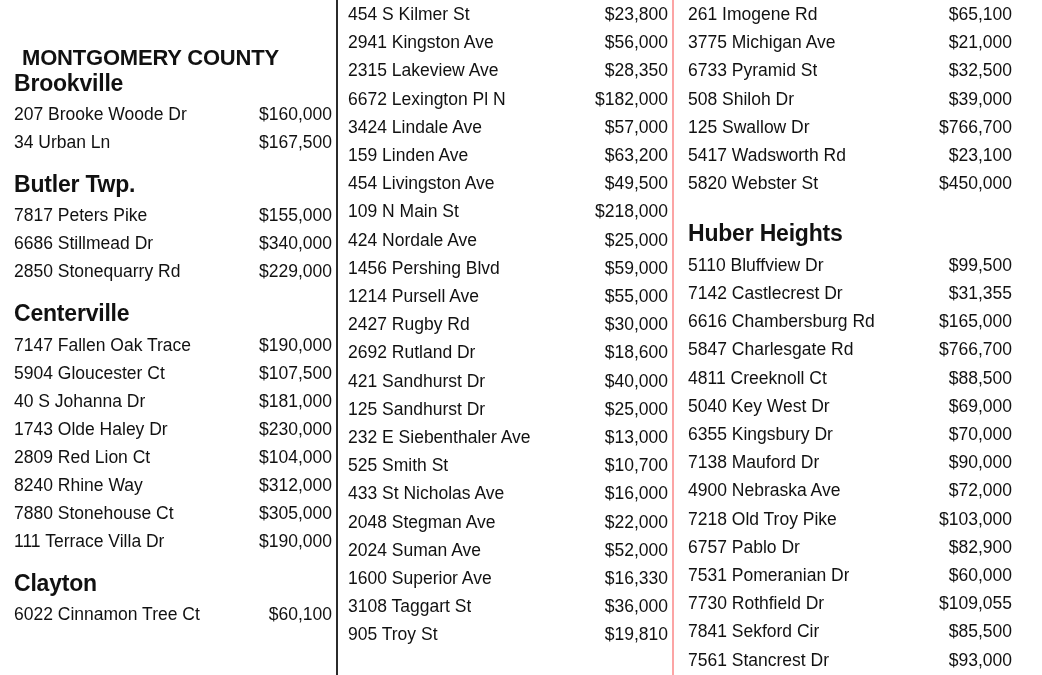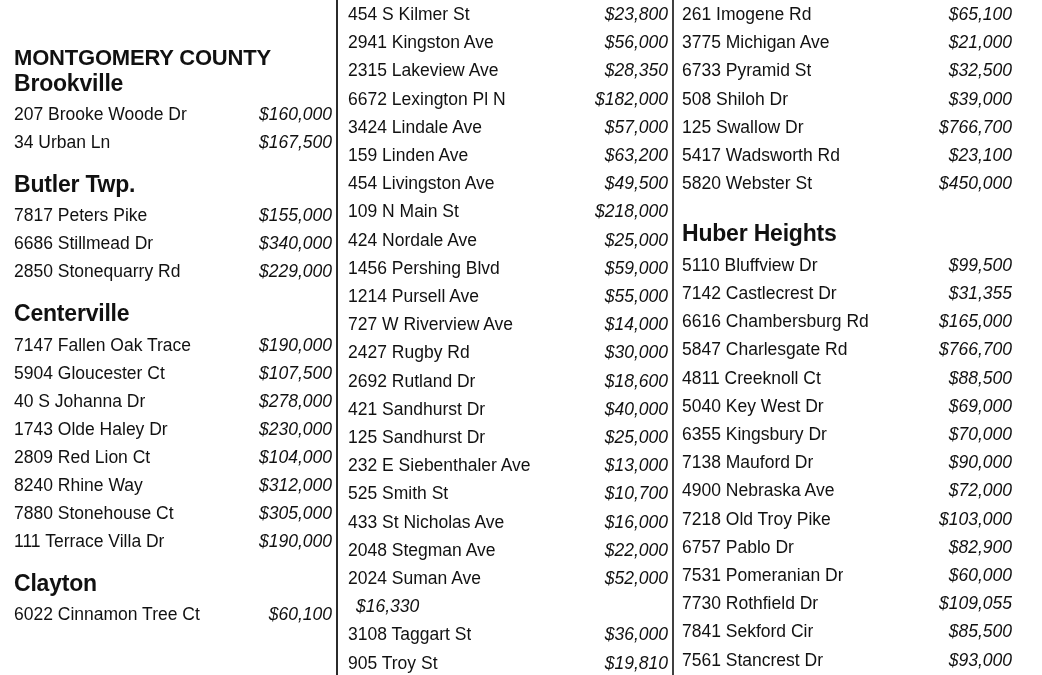--- a/index.html
+++ b/index.html
@@ -39,32 +39,32 @@
   .col-2 {
     width: 332px;
     padding-left: 10px;
     padding-top: 0px;
     border-left: 2px solid #2b2b2b;
     height: 675px;
     margin-left: 4px;
   }
   .col-3 {
     width: 340px;
-    padding-left: 8px;
+    padding-left: 14px;
     padding-top: 0px;
-    border-left: 2px solid #404040;
+    border-left: 2px solid #fca5a5;
     height: 675px;
     margin-left: 4px;
   }
   .county-head {
     font-size: 22px;
     font-weight: bold;
     letter-spacing: -0.2px;
     line-height: 1.08;
-    margin: 0 0 1px 0;
+    margin: 0 0 1px 8px;
     white-space: nowrap;
   }
   .city-head {
     font-size: 23px;
     font-weight: bold;
     letter-spacing: -0.2px;
     line-height: 1.1;
     margin: 0 0 4px 0;
     white-space: nowrap;
   }
@@ -83,21 +83,20 @@
     white-space: nowrap;
   }
   .addr {
     flex: 0 1 auto;
     overflow: hidden;
   }
   .price {
     flex: 0 0 auto;
     padding-left: 8px;
     text-align: right;
-    font-style: italic;
   }
   .col-2 .row, .col-3 .row {
     line-height: 28.2px;
   }
 </style>
 </head>
 <body>
 
 <div class="page">
   <div class="columns">
@@ -138,21 +137,21 @@
         <div class="row">
           <span class="addr">7147 Fallen Oak Trace</span>
           <span class="price">$190,000</span>
         </div>
         <div class="row">
           <span class="addr">5904 Gloucester Ct</span>
           <span class="price">$107,500</span>
         </div>
         <div class="row">
           <span class="addr">40 S Johanna Dr</span>
-          <span class="price">$278,000</span>
+          <span class="price">$181,000</span>
         </div>
         <div class="row">
           <span class="addr">1743 Olde Haley Dr</span>
           <span class="price">$230,000</span>
         </div>
         <div class="row">
           <span class="addr">2809 Red Lion Ct</span>
           <span class="price">$104,000</span>
         </div>
         <div class="row">
@@ -217,24 +216,20 @@
       </div>
       <div class="row">
         <span class="addr">1456 Pershing Blvd</span>
         <span class="price">$59,000</span>
       </div>
       <div class="row">
         <span class="addr">1214 Pursell Ave</span>
         <span class="price">$55,000</span>
       </div>
       <div class="row">
-        <span class="addr">727 W Riverview Ave</span>
-        <span class="price">$14,000</span>
-      </div>
-      <div class="row">
         <span class="addr">2427 Rugby Rd</span>
         <span class="price">$30,000</span>
       </div>
       <div class="row">
         <span class="addr">2692 Rutland Dr</span>
         <span class="price">$18,600</span>
       </div>
       <div class="row">
         <span class="addr">421 Sandhurst Dr</span>
         <span class="price">$40,000</span>
@@ -257,20 +252,21 @@
       </div>
       <div class="row">
         <span class="addr">2048 Stegman Ave</span>
         <span class="price">$22,000</span>
       </div>
       <div class="row">
         <span class="addr">2024 Suman Ave</span>
         <span class="price">$52,000</span>
       </div>
       <div class="row">
+        <span class="addr">1600 Superior Ave</span>
         <span class="price">$16,330</span>
       </div>
       <div class="row">
         <span class="addr">3108 Taggart St</span>
         <span class="price">$36,000</span>
       </div>
       <div class="row">
         <span class="addr">905 Troy St</span>
         <span class="price">$19,810</span>
       </div>

